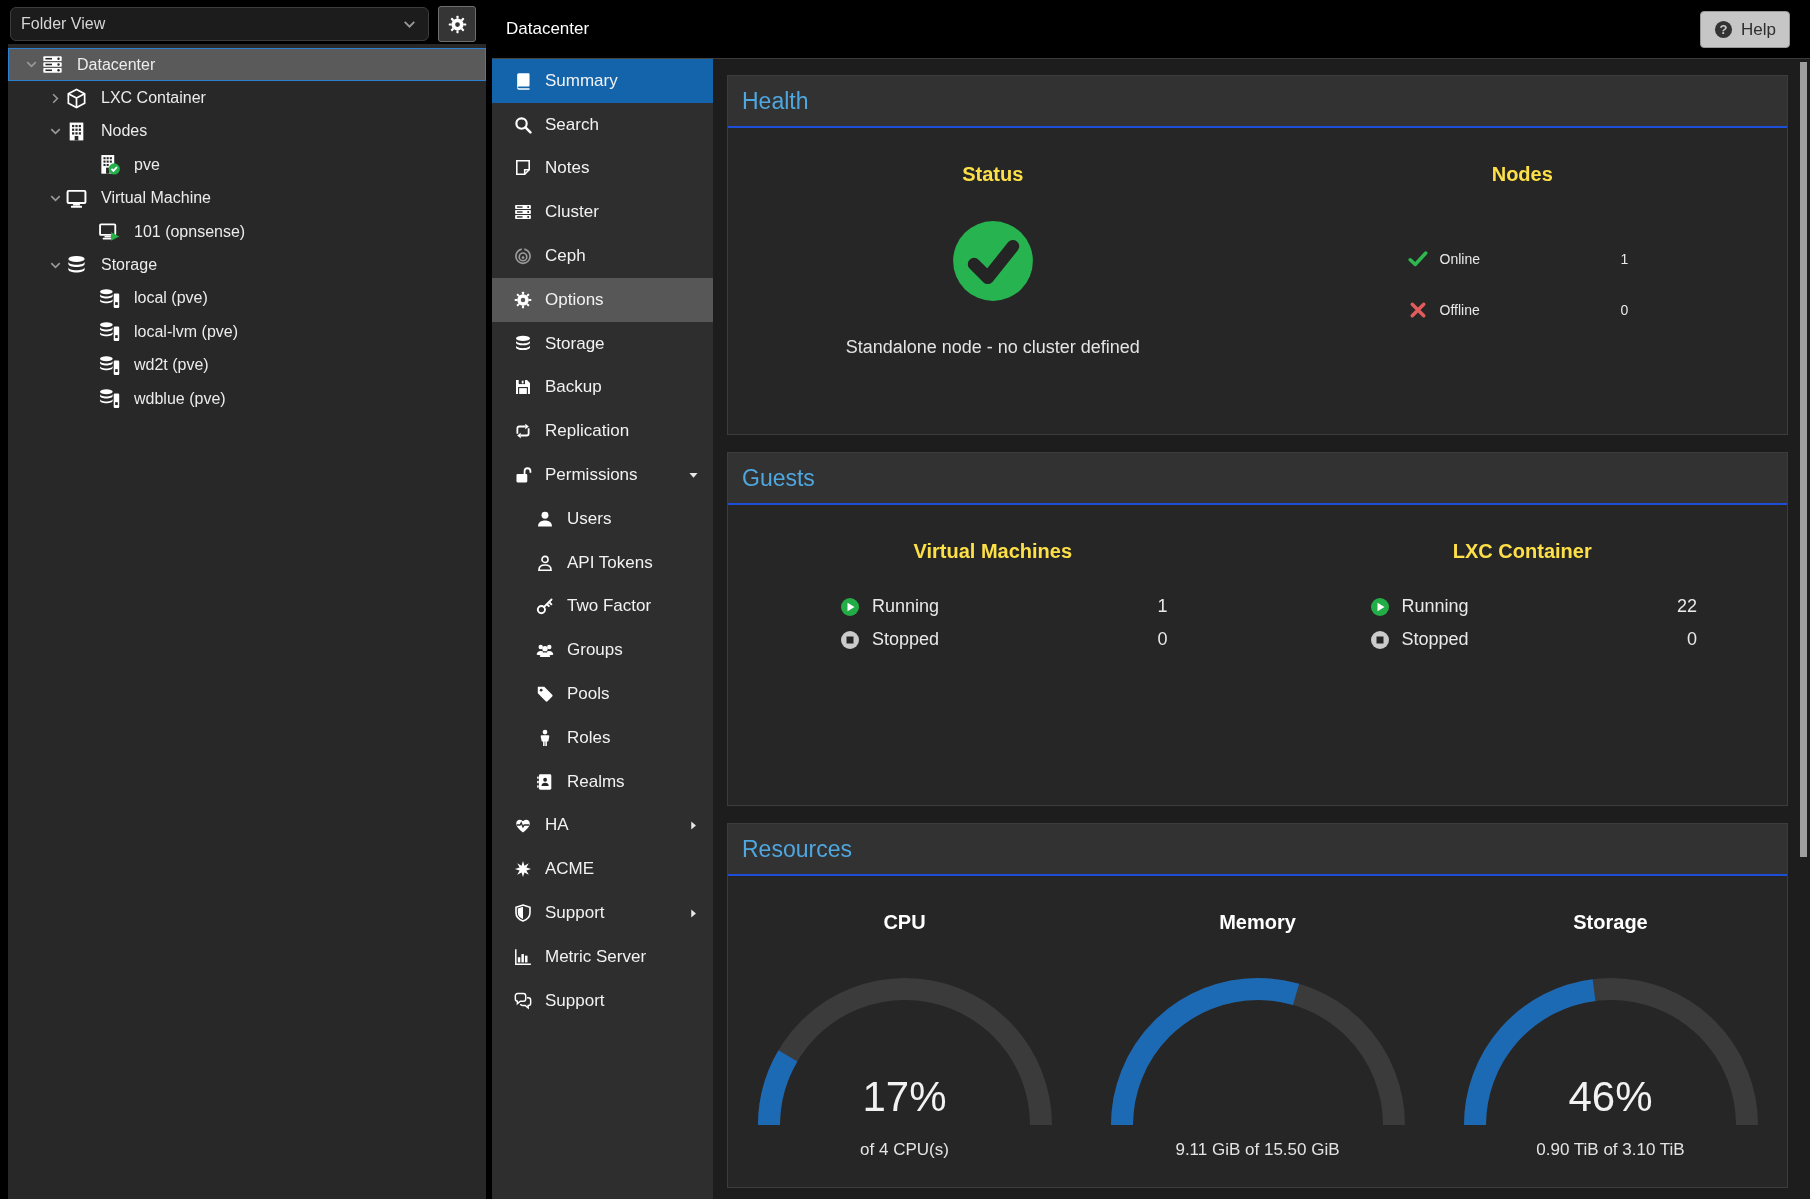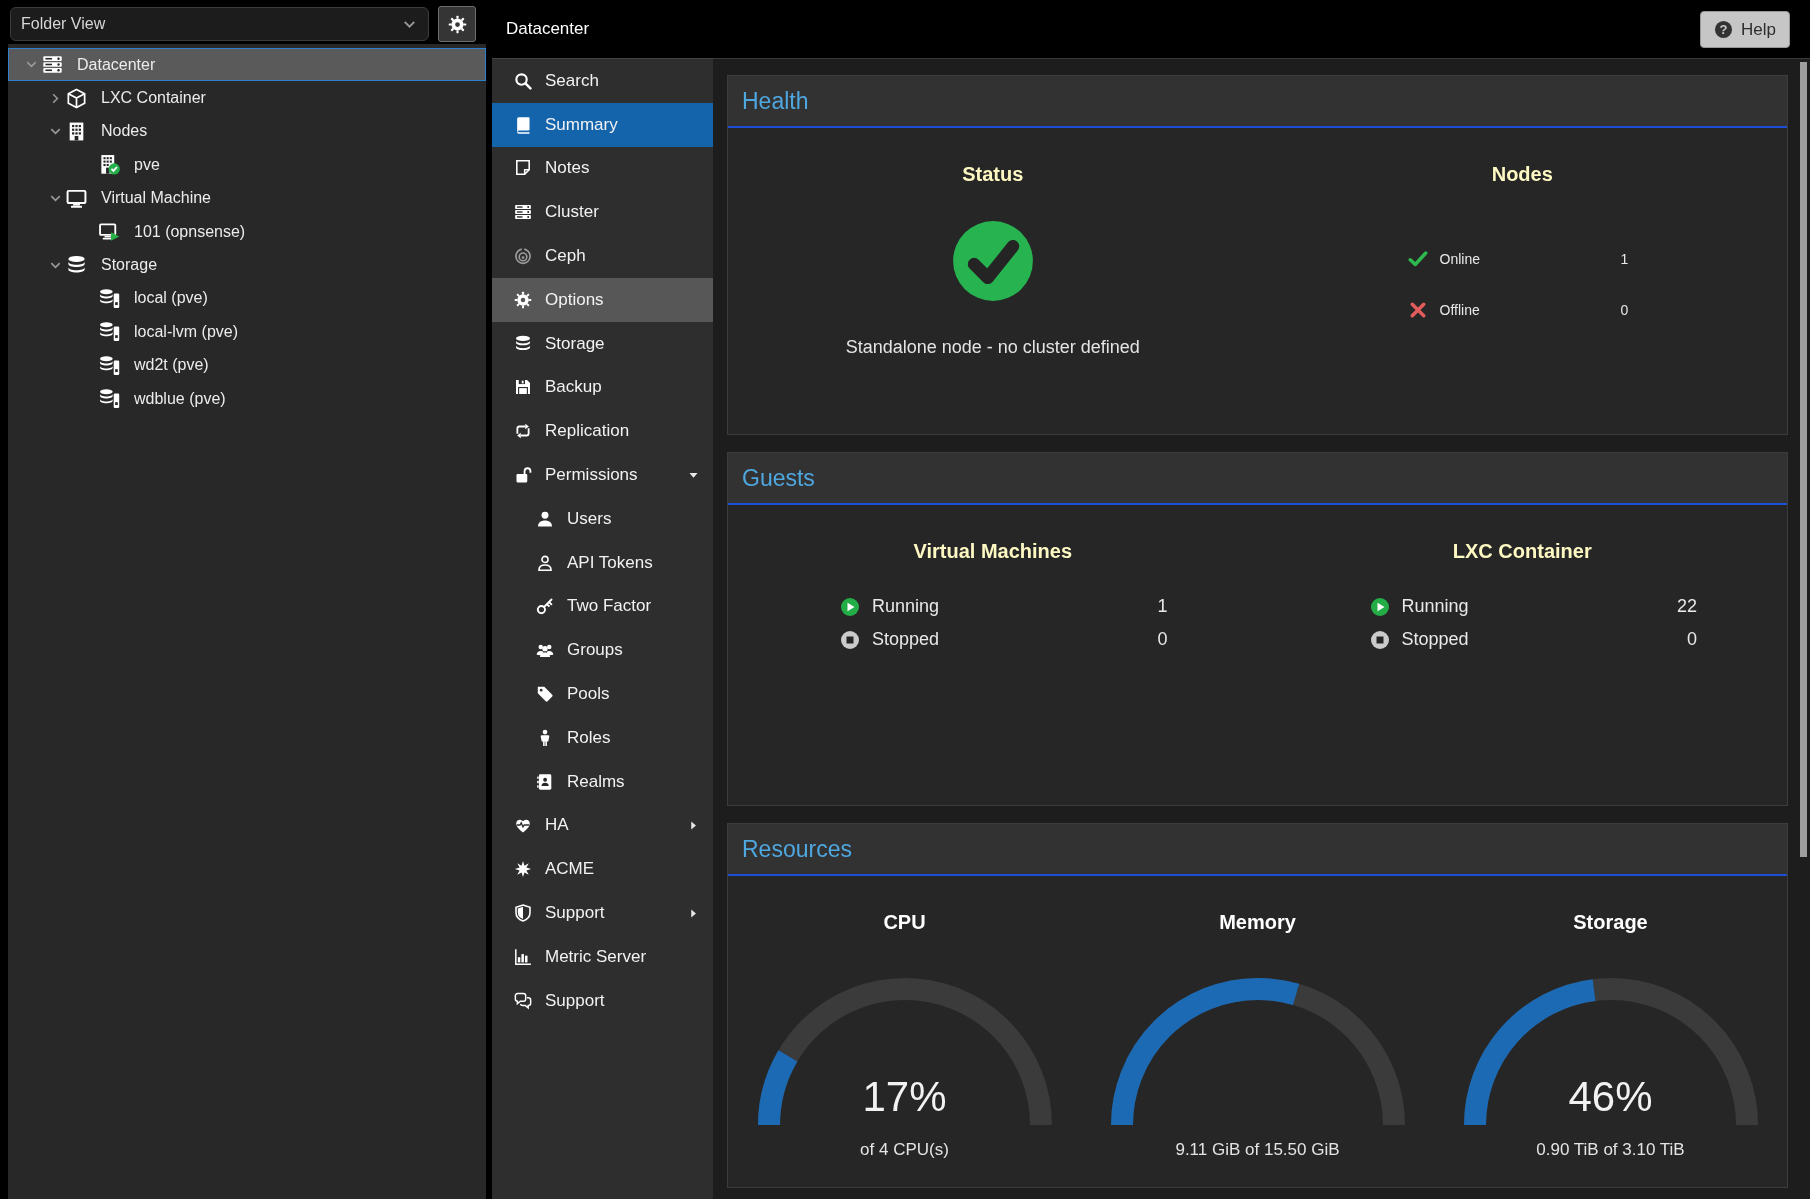--- a/index.html
+++ b/index.html
@@ -49,21 +49,21 @@
             color:#2e2e2e;font-family:inherit;cursor:pointer;}
   .help-btn svg{width:19px;height:19px;}
   .main-body{position:absolute;top:59px;left:0;right:0;bottom:0;padding:16px 22px 0 14px;box-sizing:border-box;}
   .panel{border:1px solid #3c3c3c;background:#262626;margin-bottom:17px;}
   .panel-header{height:52px;background:#323232;display:flex;align-items:center;padding-left:14px;
                 font-size:23px;color:#4fa7e0;border-bottom:2px solid #1d4ed8;box-sizing:border-box;}
   .health-body{height:306px;display:flex;}
   .guests-body{height:300px;display:flex;}
   .res-body{height:311px;display:flex;}
   .col{flex:1;display:flex;flex-direction:column;align-items:center;}
-  .col-heading{margin-top:33px;font-size:20px;font-weight:bold;color:#fef9c3;line-height:26px;}
+  .col-heading{margin-top:33px;font-size:20px;font-weight:bold;color:#fde047;line-height:26px;}
   .status-icon{margin-top:32px;}
   .status-icon svg{width:84px;height:84px;}
   .status-msg{margin-top:34px;font-size:18px;color:#e4e4e4;}
   .rows-nodes{align-self:flex-start;margin-left:150px;margin-top:46px;width:340px;}
   .rows-nodes .stat-row{display:grid;grid-template-columns:32px 181px 1fr;align-items:center;height:51px;font-size:14px;}
   .guest-rows{align-self:stretch;margin:26px 90px 0 112px;}
   .guest-rows .stat-row{display:grid;grid-template-columns:32px 1fr auto;align-items:center;height:33px;font-size:18px;}
   .guest-rows .s-value{text-align:right;}
   .s-icon svg{width:20px;height:20px;}
   .gcol{flex:1;display:flex;flex-direction:column;align-items:center;}
@@ -296,37 +296,37 @@
             </svg>
           </span>
           <span class="t-label">wdblue (pve)</span>
         </div>
       </div>
   </aside>
 
   <nav class="menu-panel">
     <div class="menu-title">Datacenter</div>
     <div class="menu-list" id="menu">
+        <div class="menu-row selected">
+          <span class="m-icon">
+            <svg viewBox="0 0 16 16">
+              <path d="M4.2 1 H13 a0.8 0.8 0 0 1 0.8 0.8 V12 a0.8 0.8 0 0 1 -0.8 0.8 H4.4 a1.6 1.6 0 0 0 -1.6 1.4 V2.4 A1.4 1.4 0 0 1 4.2 1 z" fill="#fff"></path>
+              <path d="M2.8 14.2 a1.6 1.6 0 0 0 1.6 1.6 H13.8 v-1.4 H4.4 a0.9 0.9 0 0 1 -0.8-1.2 z" fill="#fff"></path>
+            </svg>
+          </span>
+          <span class="m-label">Summary</span>
+        </div>
         <div class="menu-row">
           <span class="m-icon">
             <svg viewBox="0 0 16 16">
               <circle cx="6.7" cy="6.7" r="4.6" fill="none" stroke="#fff" stroke-width="1.9"></circle>
               <path d="M10.2 10.2 L14.6 14.6" stroke="#fff" stroke-width="2.2" stroke-linecap="round"></path>
             </svg>
           </span>
           <span class="m-label">Search</span>
-        </div>
-        <div class="menu-row selected">
-          <span class="m-icon">
-            <svg viewBox="0 0 16 16">
-              <path d="M4.2 1 H13 a0.8 0.8 0 0 1 0.8 0.8 V12 a0.8 0.8 0 0 1 -0.8 0.8 H4.4 a1.6 1.6 0 0 0 -1.6 1.4 V2.4 A1.4 1.4 0 0 1 4.2 1 z" fill="#fff"></path>
-              <path d="M2.8 14.2 a1.6 1.6 0 0 0 1.6 1.6 H13.8 v-1.4 H4.4 a0.9 0.9 0 0 1 -0.8-1.2 z" fill="#fff"></path>
-            </svg>
-          </span>
-          <span class="m-label">Summary</span>
         </div>
         <div class="menu-row">
           <span class="m-icon">
             <svg viewBox="0 0 16 16">
               <path d="M2.5 1.5 H13.5 V9.5 L9.5 13.5 H2.5 z" fill="none" stroke="#fff" stroke-width="1.4"></path>
               <path d="M13.5 9.5 H9.5 V13.5" fill="none" stroke="#fff" stroke-width="1.4"></path>
             </svg>
           </span>
           <span class="m-label">Notes</span>
         </div>

